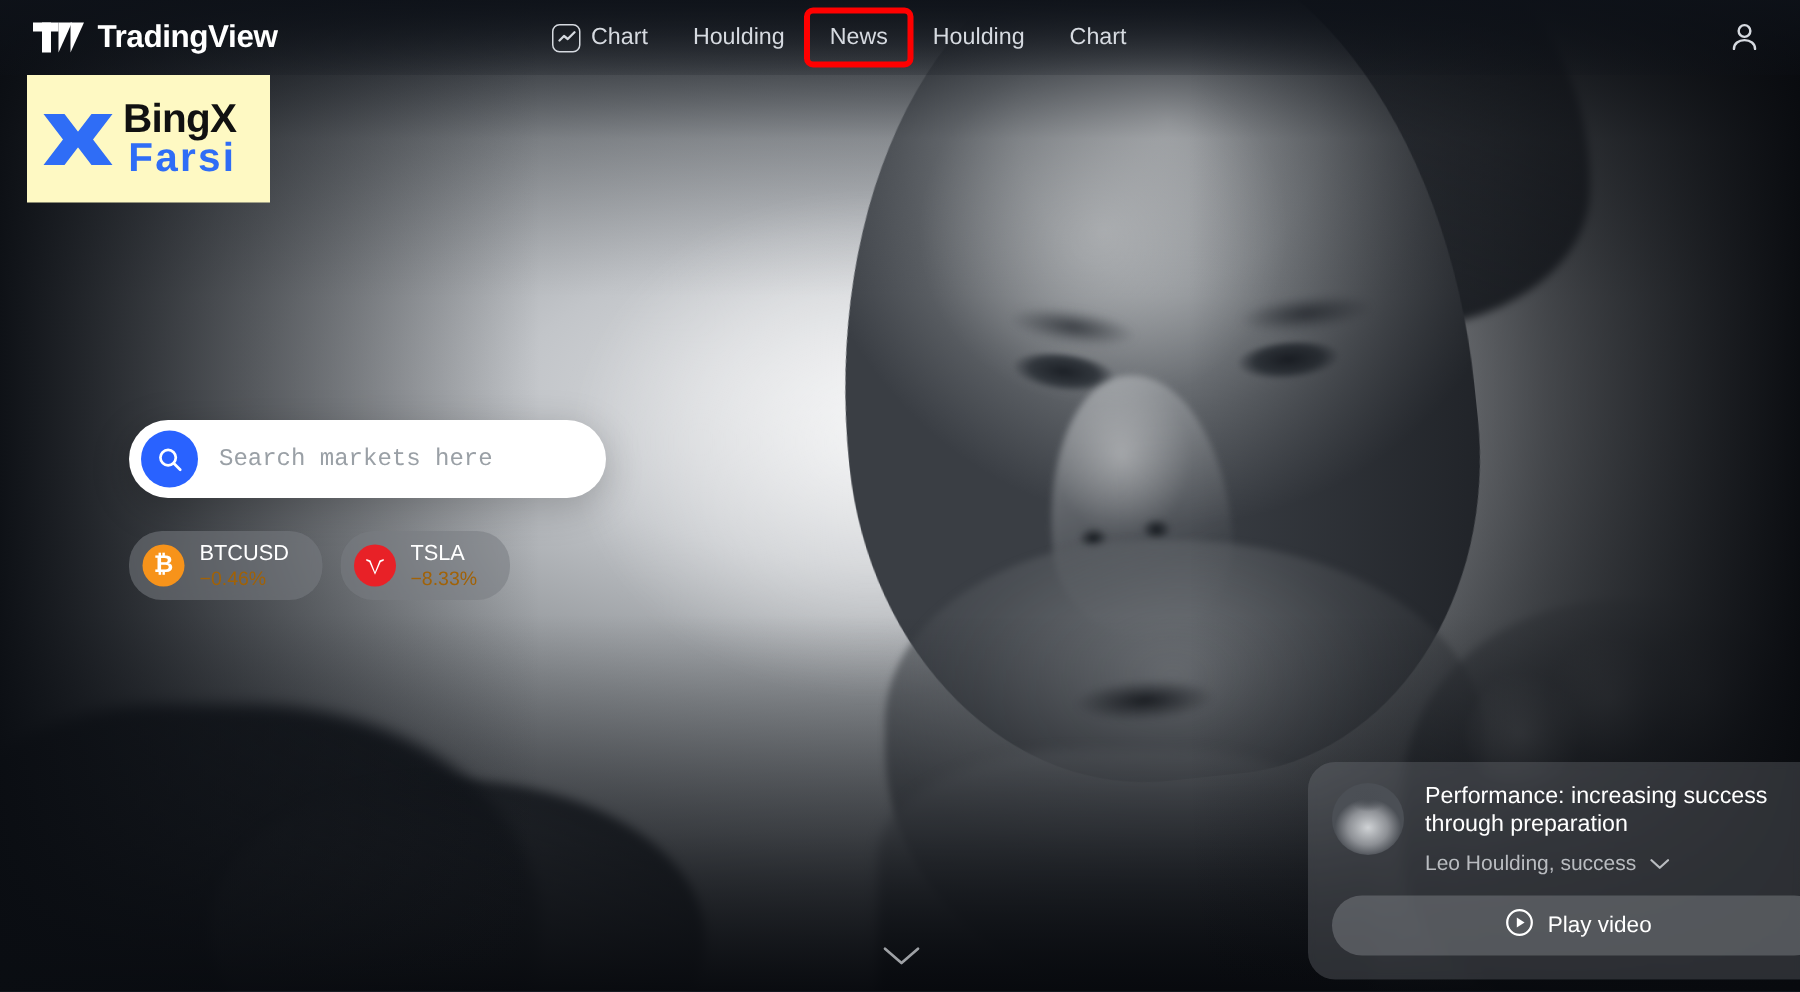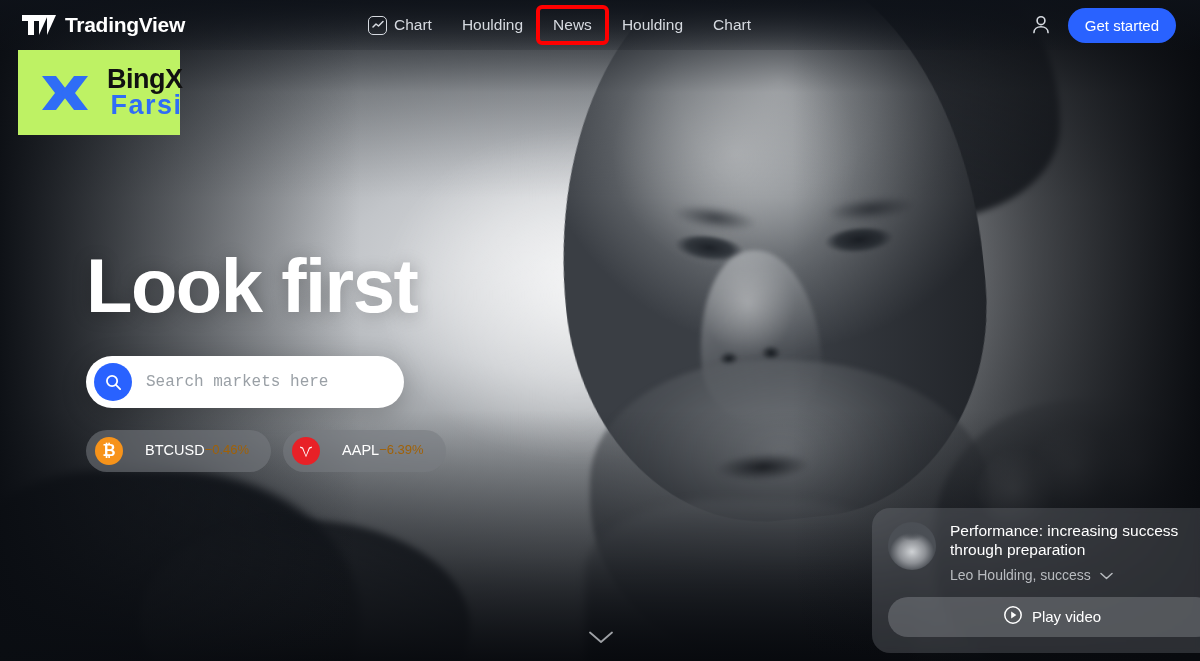--- a/index.html
+++ b/index.html
@@ -168,21 +168,21 @@
   .user-icon { width: 26px; height: 26px; cursor: pointer; }
   .cta {
     background: #2962ff; color: #fff; font-size: 15px; border: none;
     padding: 9px 17px; border-radius: 20px; cursor: pointer;
     font-family: "Liberation Sans", sans-serif;
   }
 
   
   .bingx {
     position: absolute; left: 18px; top: 50px; width: 162px; height: 85px;
-    background: #bef264; z-index: 40; display: flex; align-items: center; padding-left: 21px; gap: 16px;
+    background: #fef9c3; z-index: 40; display: flex; align-items: center; padding-left: 8px; gap: 4px;
   }
   .bingx-mark { width: 52px; height: 46px; flex: 0 0 auto; }
   .bingx-words { display: flex; flex-direction: column; line-height: .96; }
   .bingx-top { color: #111111; font-size: 27px; font-weight: bold; letter-spacing: -.5px; }
   .bingx-bot { color: #2f6df6; font-size: 27px; font-weight: bold; letter-spacing: 1.5px; text-align: right; }
 
   
   .hero { position: absolute; left: 86px; top: 248px; z-index: 20; }
   .hero-title {
     color: #fff; font-size: 76px; font-weight: bold; letter-spacing: -1.5px; line-height: 1;
@@ -207,21 +207,21 @@
   .ticker {
     display: flex; align-items: center; gap: 10px; padding: 7px 22px 7px 9px;
     background: rgba(120,124,130,.55); border-radius: 22px; cursor: pointer;
     backdrop-filter: blur(4px);
   }
   .ticker-badge {
     width: 28px; height: 28px; border-radius: 50%; flex: 0 0 auto;
     display: flex; align-items: center; justify-content: center;
     font-size: 16px; color: #fff; font-weight: bold;
   }
-  .ticker-meta { display: flex; flex-direction: row; line-height: 1.18; margin-left: 12px; }
+  .ticker-meta { display: flex; flex-direction: column; line-height: 1.18; }
   .ticker-sym { color: #fff; font-size: 14.5px; }
   .ticker-chg { color: #a16207; font-size: 13px; }
 
   
   .quote-card {
     position: absolute; left: 872px; top: 508px; width: 360px; z-index: 20;
     background: rgba(130,134,140,.30); border-radius: 18px 0 0 18px;
     padding: 14px 16px 16px 16px; backdrop-filter: blur(3px);
   }
   .quote-top { display: flex; gap: 14px; align-items: flex-start; }
@@ -308,39 +308,37 @@
       </div>
     </nav>
 
     <div class="header-right">
       <span class="user-icon">
         <svg width="26" height="26" viewBox="0 0 24 24" fill="none" stroke="#d6dae0" stroke-width="1.5">
           <circle cx="12" cy="8" r="3.6"></circle>
           <path d="M5.5 19c0-3.3 2.9-5.4 6.5-5.4s6.5 2.1 6.5 5.4" stroke-linecap="round"></path>
         </svg>
       </span>
-      <button class="cta">Get started</button>
     </div>
   </div>
 
   <div class="bingx">
     <span class="bingx-mark">
       <svg width="52" height="46" viewBox="0 0 52 46">
         <path d="M3 6 L17 6 L30 23 L17 40 L3 40 L16 23 Z" fill="#2f6df6"></path>
         <path d="M49 6 L35 6 L22 23 L35 40 L49 40 L36 23 Z" fill="#2f6df6"></path>
       </svg>
     </span>
     <span class="bingx-words">
       <span class="bingx-top">BingX</span>
       <span class="bingx-bot">Farsi</span>
     </span>
   </div>
 
   <div class="hero">
-    <div class="hero-title">Look first</div>
 
     <div class="search-wrap">
       <button class="search-btn">
         <svg width="19" height="19" viewBox="0 0 20 20" fill="none" stroke="#ffffff" stroke-width="1.9">
           <circle cx="8.5" cy="8.5" r="5.4"></circle>
           <line x1="12.6" y1="12.6" x2="17" y2="17" stroke-linecap="round"></line>
         </svg>
       </button>
       <input class="search-input" type="text" placeholder="Search markets here" style="">
     </div>
@@ -353,22 +351,22 @@
           <span class="ticker-chg">−0.46%</span>
         </span>
       </div>
       <div class="ticker">
         <span class="ticker-badge" style="background:#e82127;">
           <svg width="16" height="16" viewBox="0 0 16 16">
             <path d="M2.2 3.6 L5 4.6 L8 12.4 L11 4.6 L13.8 3.6 L13.8 4.9 L11.8 5.6 L8 14.2 L4.2 5.6 L2.2 4.9 Z" fill="#fff"></path>
           </svg>
         </span>
         <span class="ticker-meta">
-          <span class="ticker-sym">AAPL</span>
-          <span class="ticker-chg">−6.39%</span>
+          <span class="ticker-sym">TSLA</span>
+          <span class="ticker-chg">−8.33%</span>
         </span>
       </div>
     </div>
   </div>
 
   <div class="quote-card">
     <div class="quote-top">
       <span class="avatar"></span>
       <span class="quote-texts">
         <span class="quote-title">Performance: increasing success through preparation</span>

